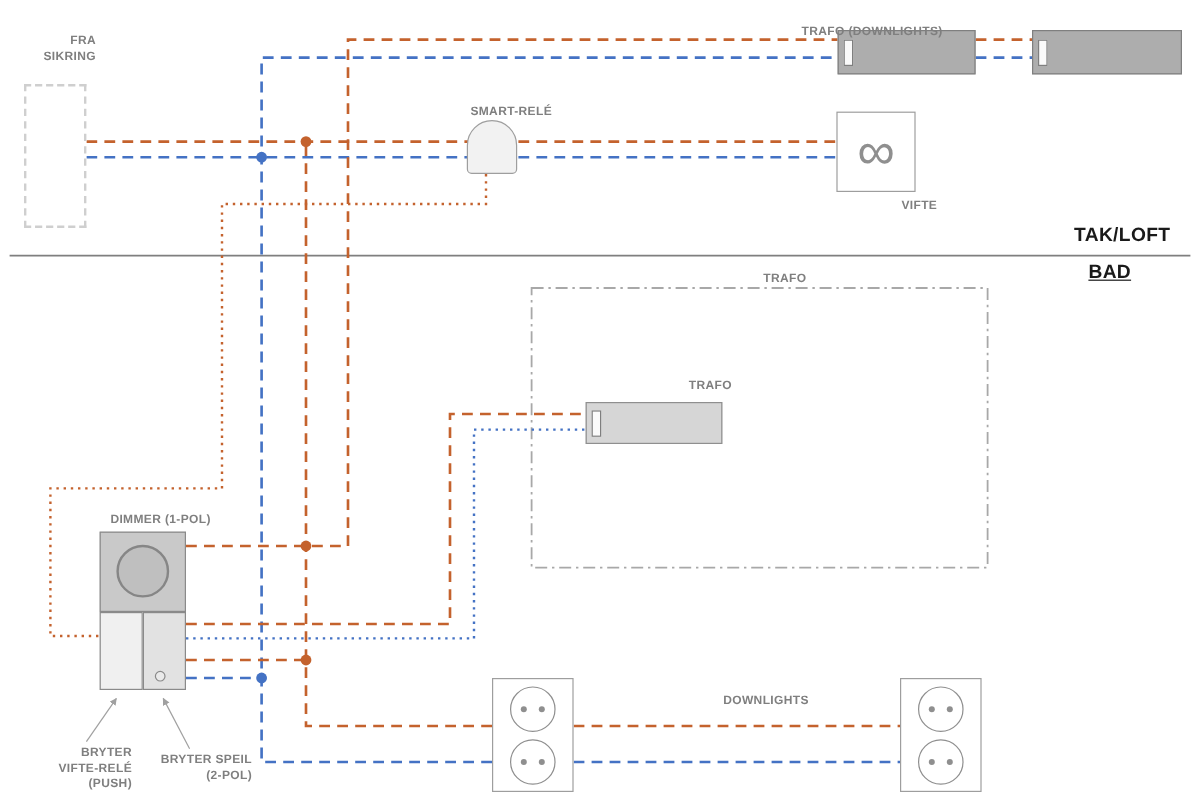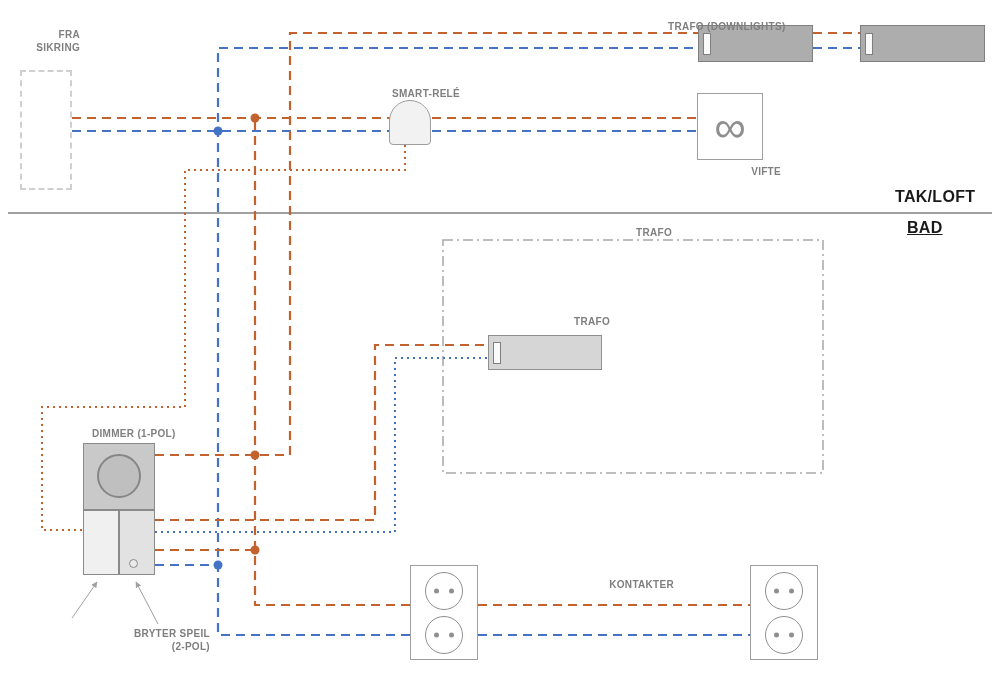--- a/index.html
+++ b/index.html
@@ -117,26 +117,31 @@
 
   <div class="lbl lblz" style="left:72px;top:427px;margin-left:20px;">DIMMER (1-POL)</div>
   <div class="comp knob-sec" style="left:83px;top:443px;width:72px;height:67px;">
     <div class="knob"></div>
   </div>
   <div class="comp btn left" style="left:83px;top:510px;width:36px;height:65px;"></div>
   <div class="comp btn right" style="left:119px;top:510px;width:36px;height:65px;">
     <div class="btn-dot"></div>
   </div>
 
+  <div class="lbl center lblz" style="left:16px;top:621px;width:94px;">
+    <span class="line">BRYTER</span>
+    <span class="line">VIFTE-RELÉ</span>
+    <span class="line">(PUSH)</span>
+  </div>
   <div class="lbl center lblz" style="left:114px;top:627px;width:96px;">
     <span class="line">BRYTER SPEIL</span>
     <span class="line">(2-POL)</span>
   </div>
 
-  <div class="lbl center lblz" style="left:554px;top:578px;width:120px;">KONTAKTER</div>
+  <div class="lbl center lblz" style="left:554px;top:578px;width:120px;">DOWNLIGHTS</div>
 
   <div class="comp socket" style="left:410px;top:565px;width:68px;height:95px;">
     <div class="outlet">
       <span class="pin p1"></span>
       <span class="pin p2"></span>
     </div>
     <div class="outlet">
       <span class="pin p1"></span>
       <span class="pin p2"></span>
     </div>

